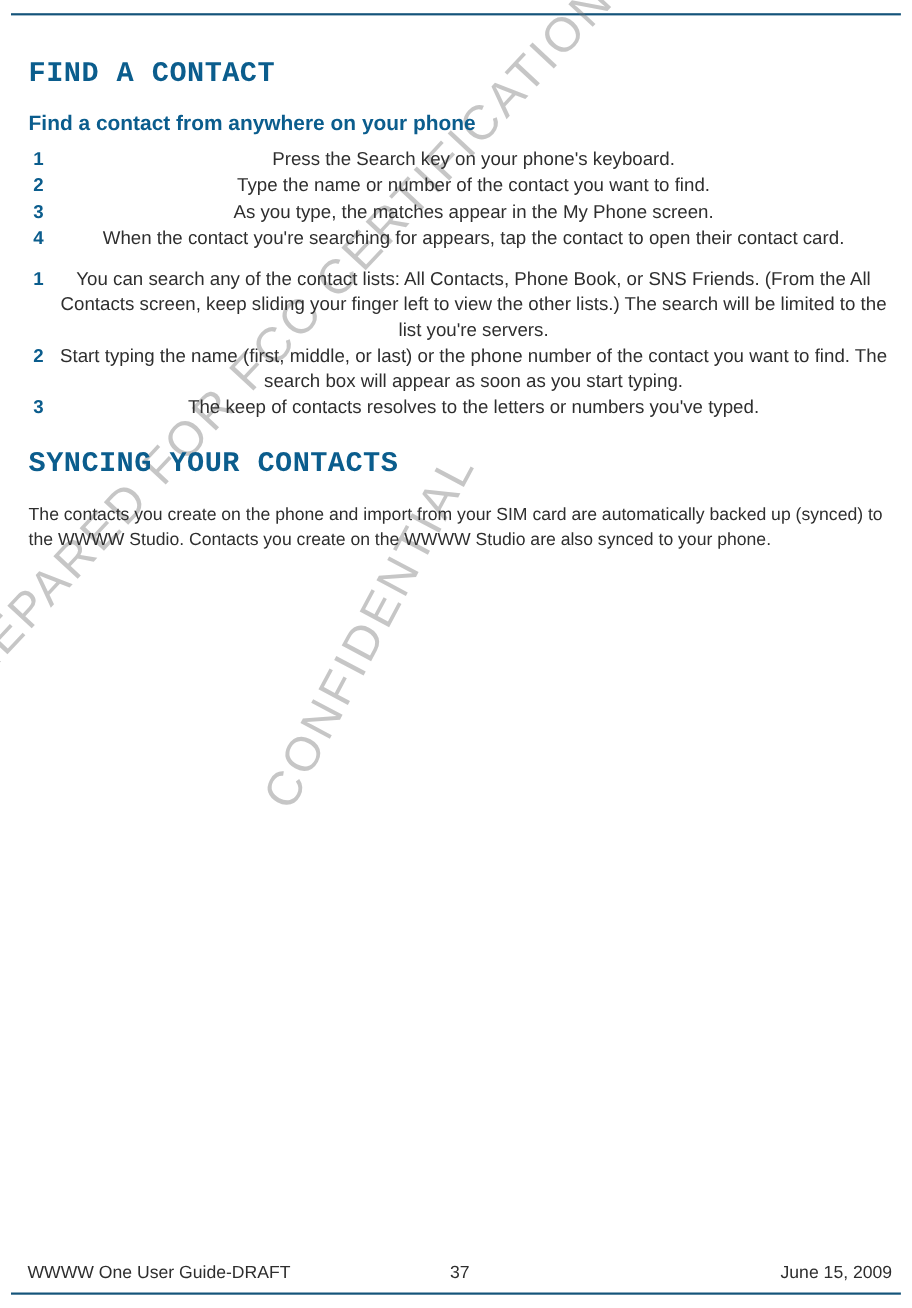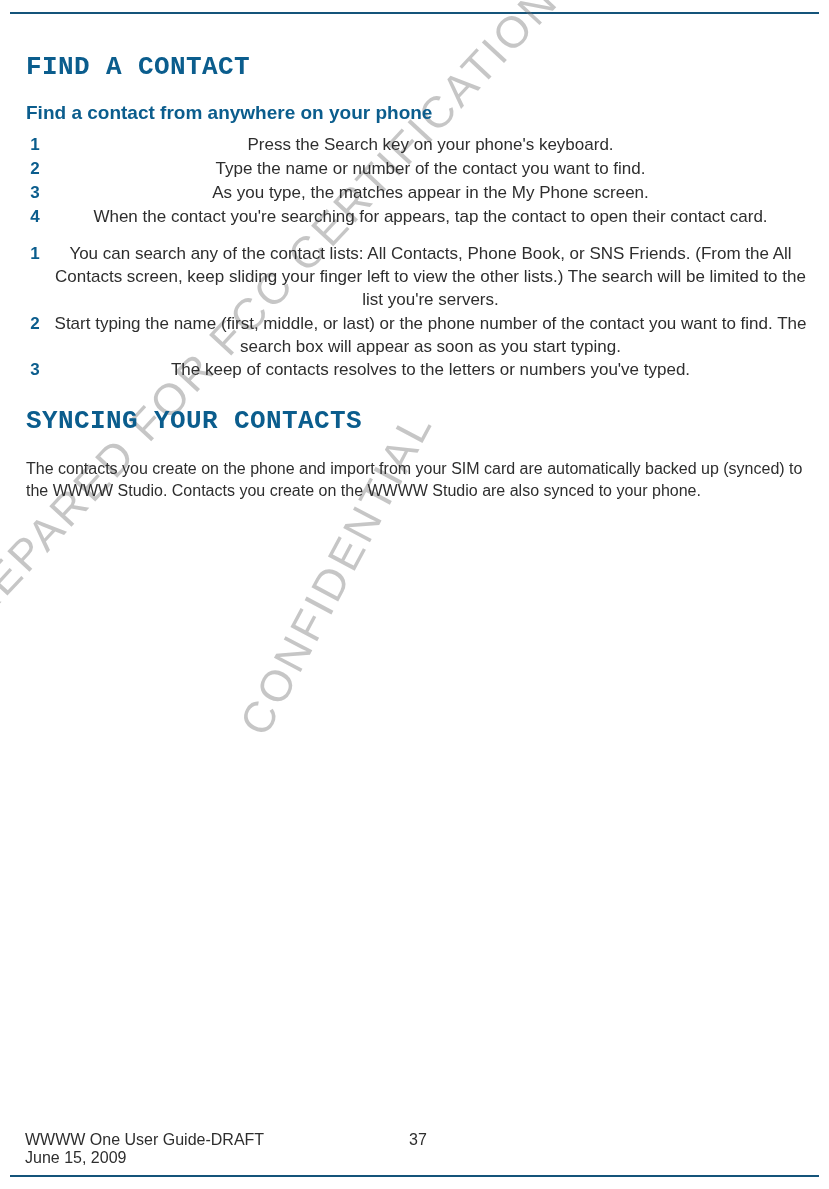--- a/index.html
+++ b/index.html
@@ -103,21 +103,20 @@
   .footer {
     position: absolute;
     left: 25px;
     right: 18px;
     bottom: 22px;
     display: flex;
     justify-content: space-between;
     align-items: baseline;
     font-size: 16px;
     color: #2e2e2e;
-    flex-direction: column;
   }
   .footer .center {
     position: absolute;
     left: 50%;
     transform: translateX(-50%);
   }
 </style>
 </head>
 <body>
 

